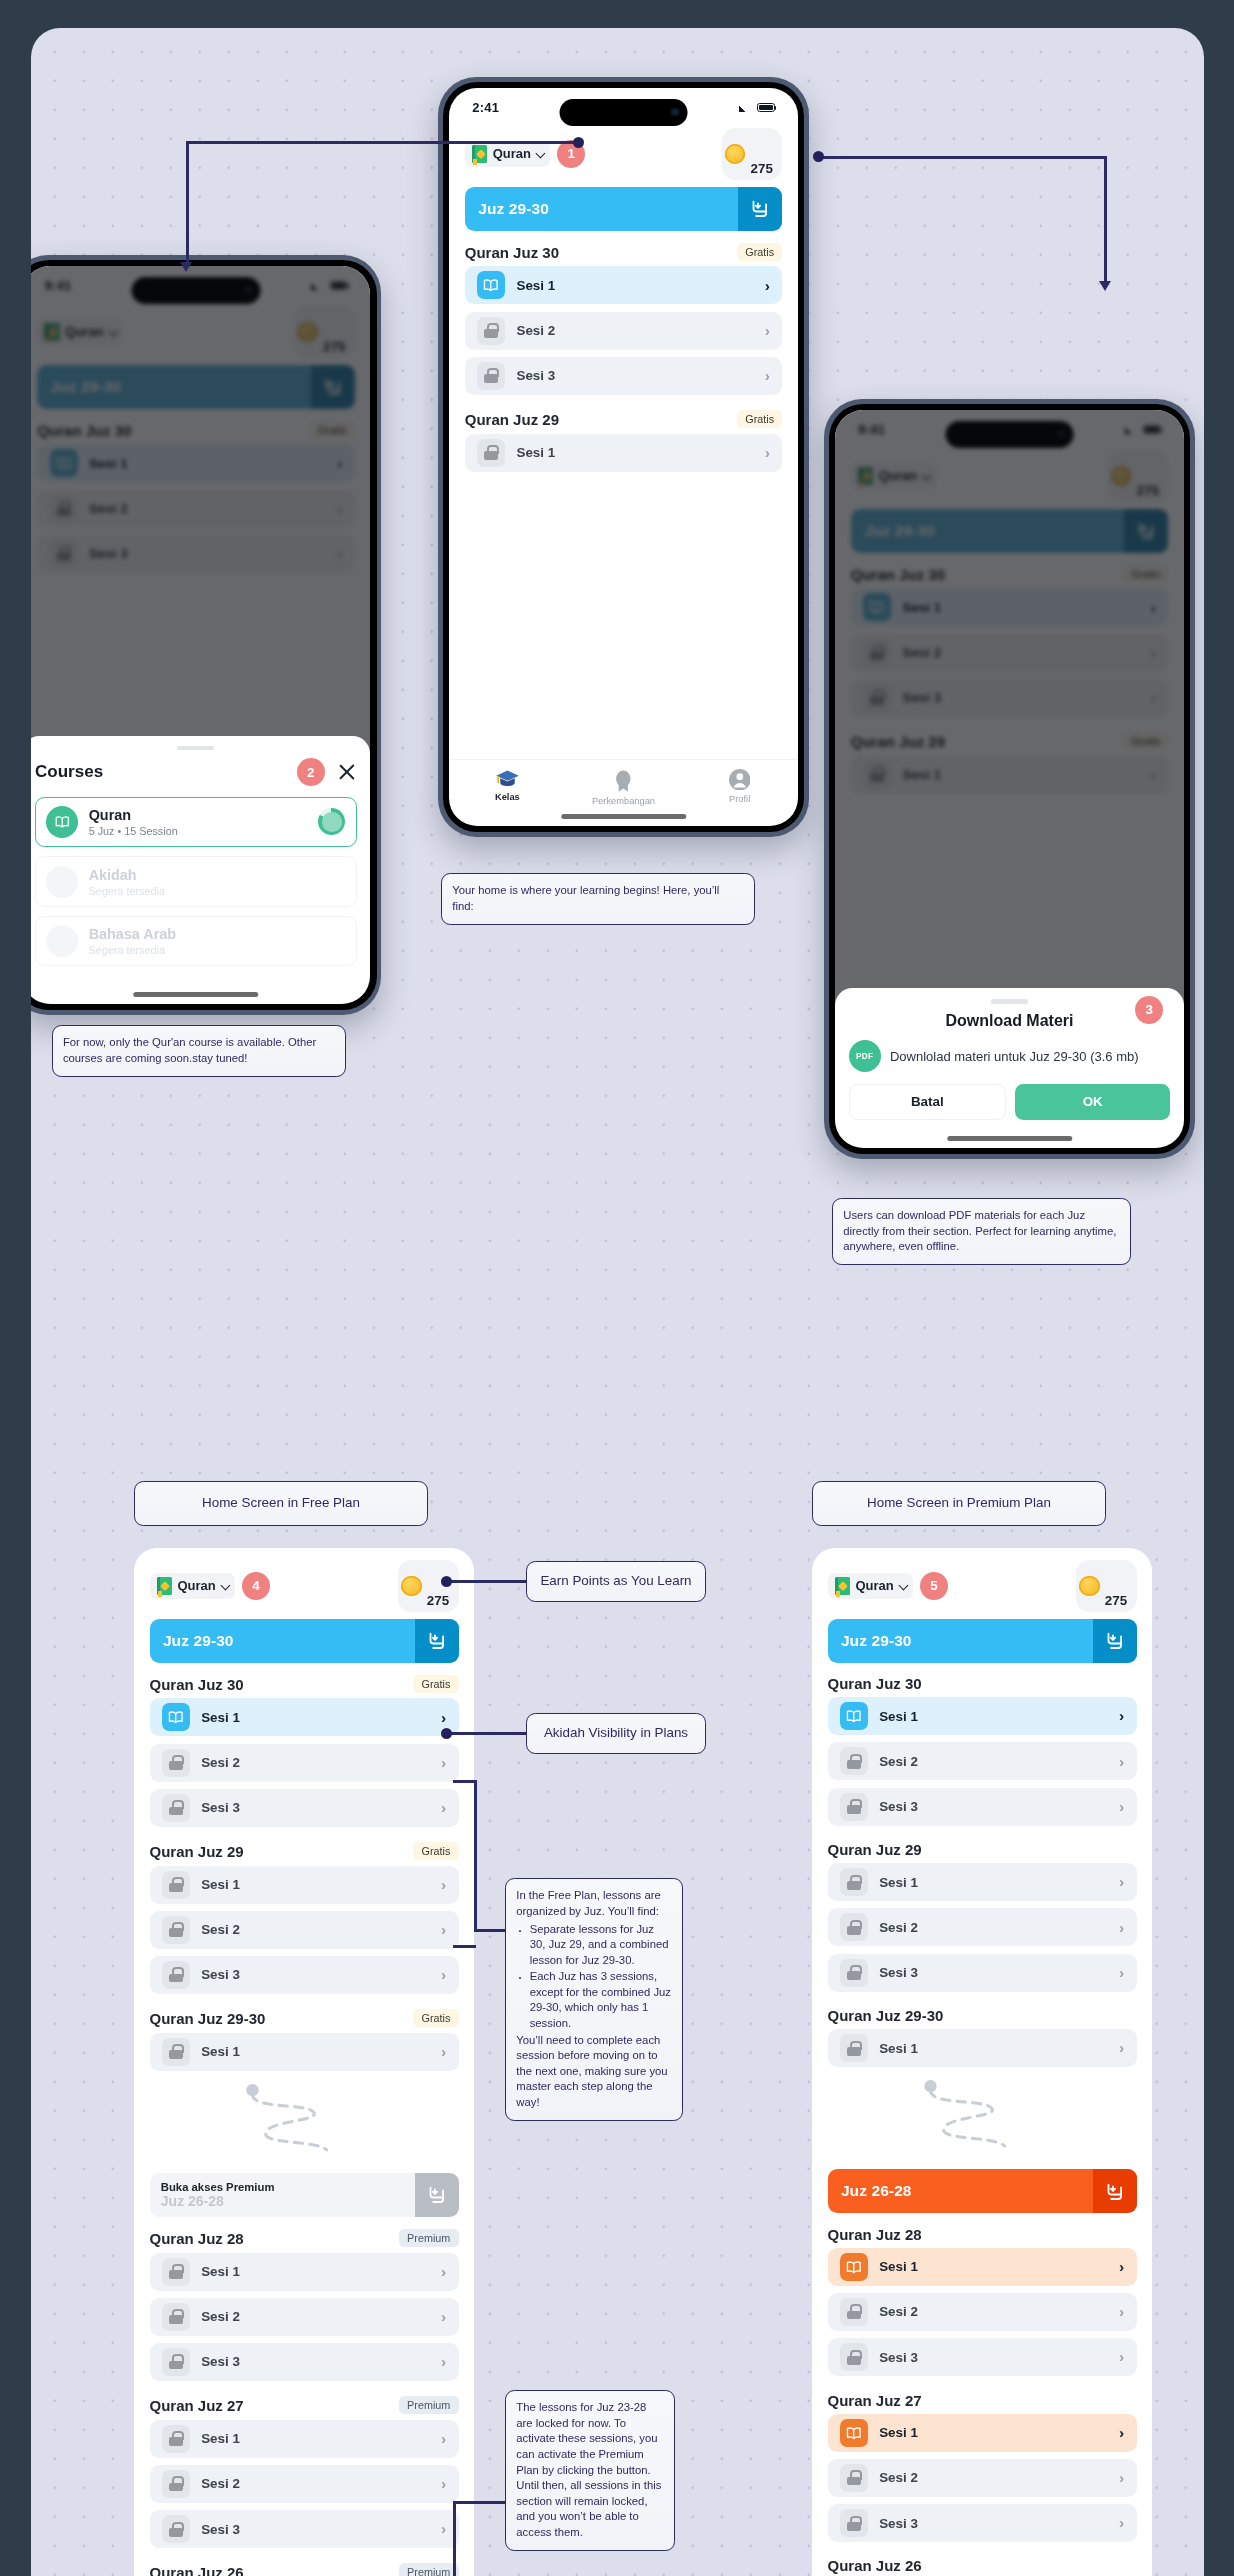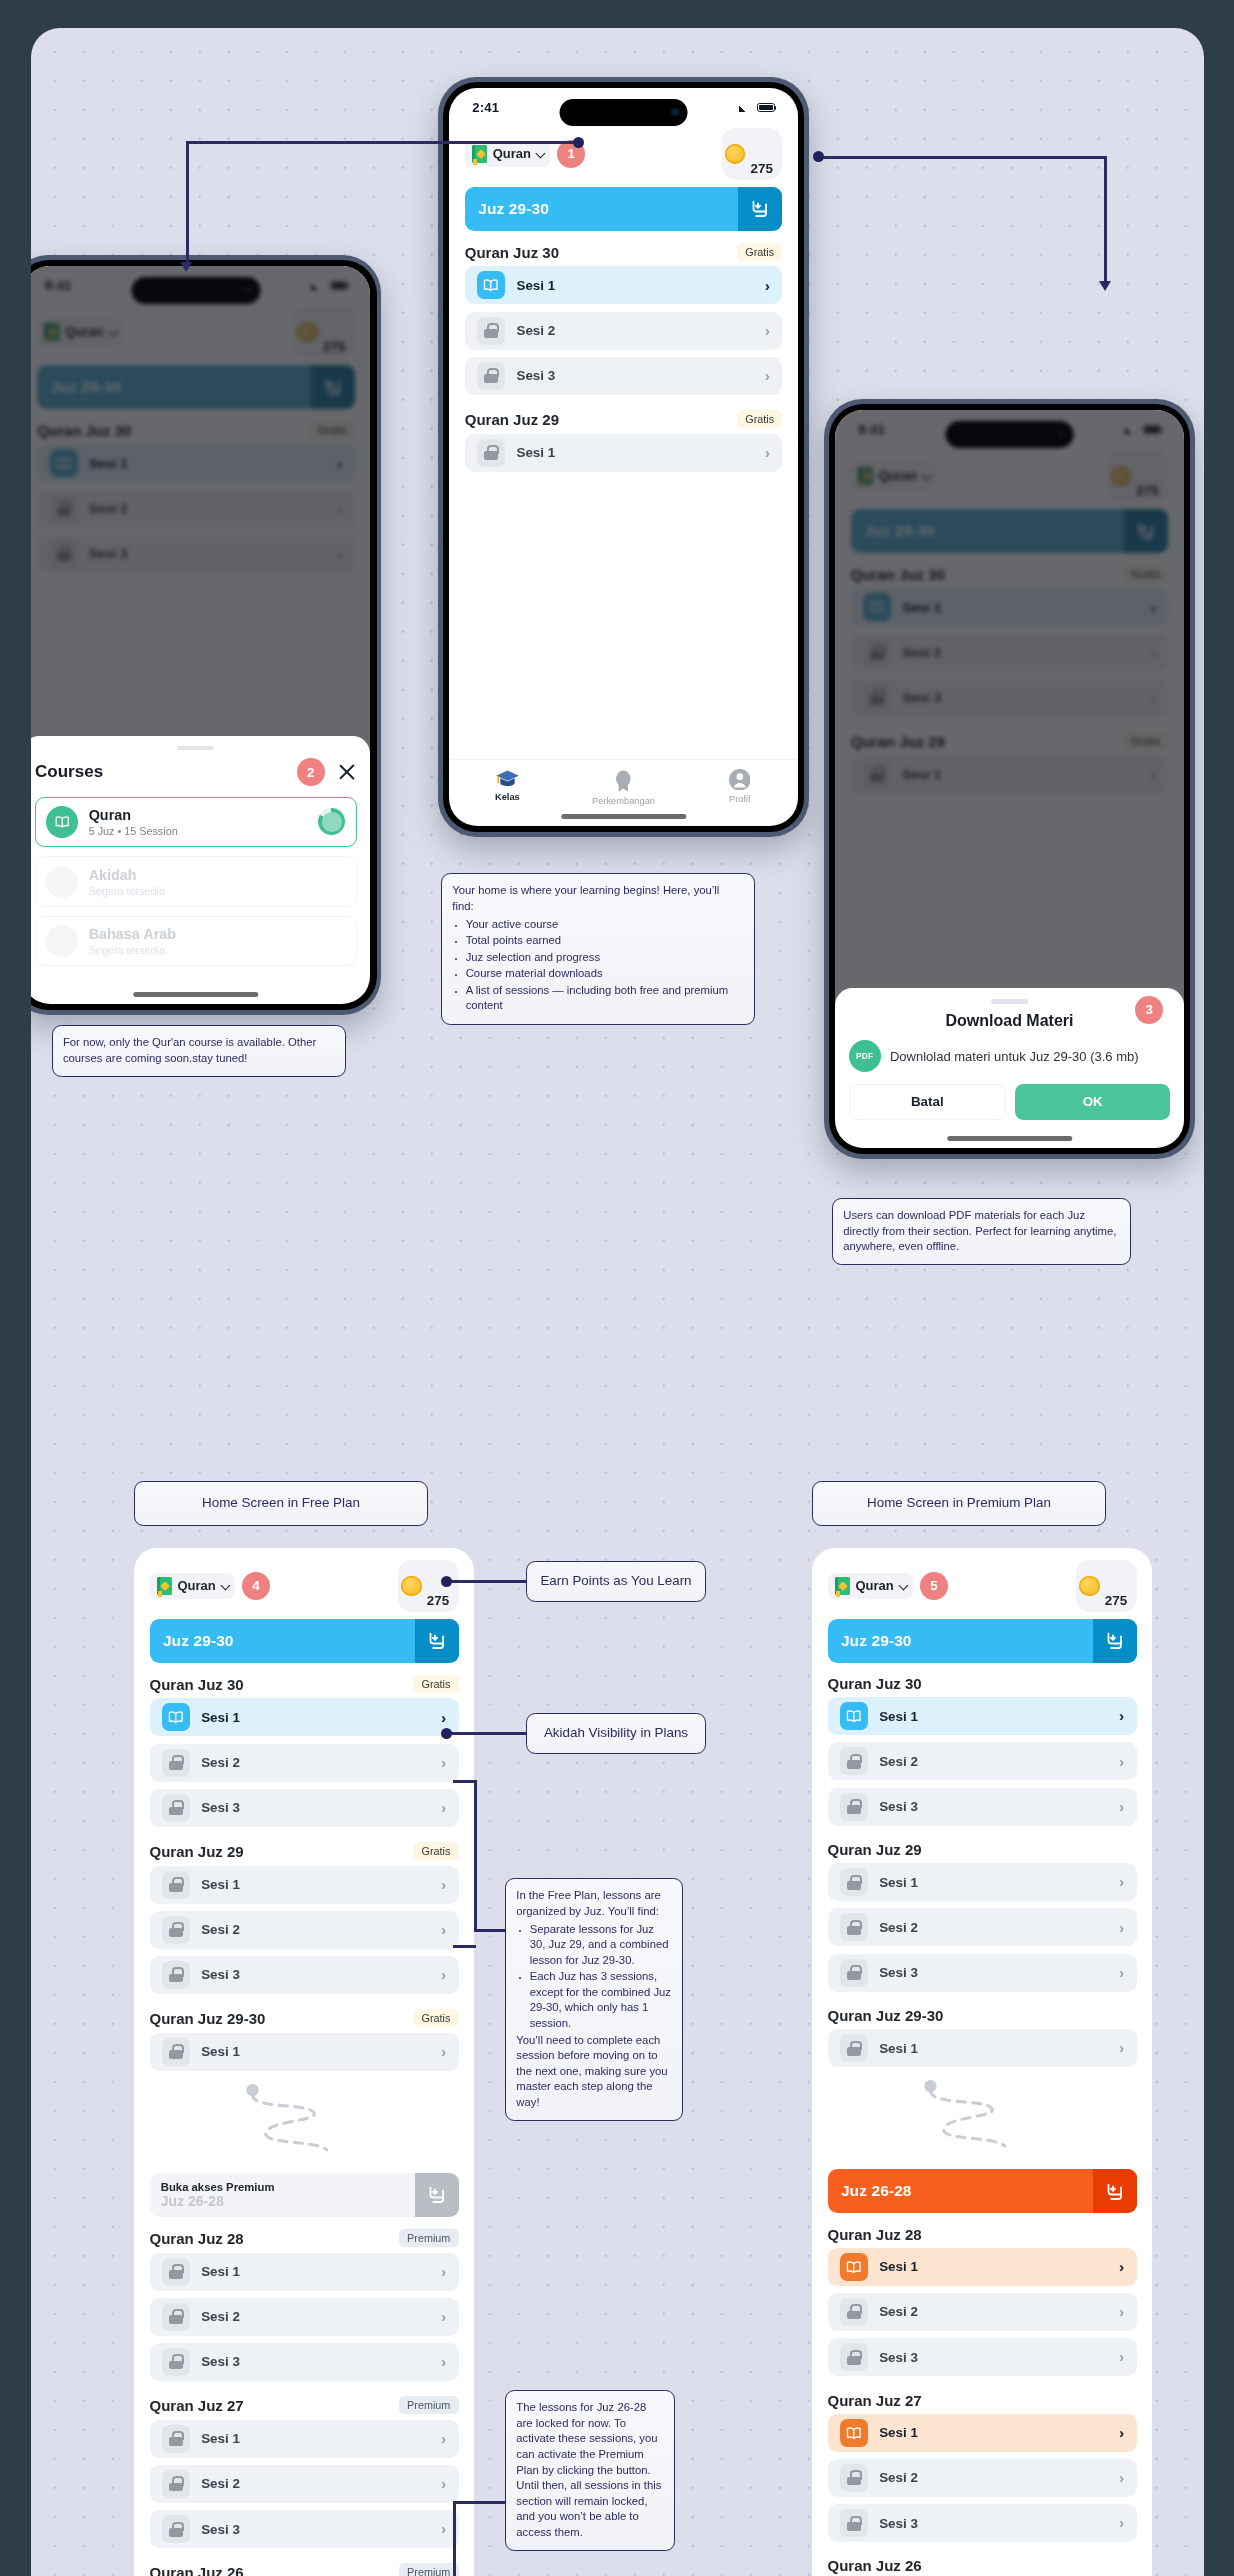--- a/index.html
+++ b/index.html
@@ -546,27 +546,20 @@
           </div>
           <div class="homebar"></div>
         </div>
         <div class="red-badge" style="position:absolute;right:20.6px;bottom:124px;z-index:60;">3</div>
       </div>
     </div>
   </div>
 
   <div class="note" style="left:410px;top:845px;width:314px;">
     <div>Your home is where your learning begins! Here, you’ll find:</div>
-    <ul>
-      <li>Your active course</li>
-      <li>Total points earned</li>
-      <li>Juz selection and progress</li>
-      <li>Course material downloads</li>
-      <li>A list of sessions — including both free and premium content</li>
-    </ul>
   </div>
 
   <div class="note" style="left:20.6px;top:997px;width:294px;">For now, only the Qur'an course is available. Other courses are coming soon.stay tuned!</div>
 
   <div class="note center" style="left:103px;top:1453px;width:294px;height:45px;">Home Screen in Free Plan</div>
 
   <div class="note" style="left:801px;top:1170px;width:299px;">Users can download PDF materials for each Juz directly from their section. Perfect for learning anytime, anywhere, even offline.</div>
   <div class="note center" style="left:781px;top:1453px;width:294px;height:45px;">Home Screen in Premium Plan</div>
 
   <div style="position:absolute;left:103px;top:1520px;width:340px;height:2210px;background:#fff;border-radius:23px;overflow:hidden;display:flex;flex-direction:column;">
@@ -944,18 +937,18 @@
       <li>Separate lessons for Juz 30, Juz 29, and a combined lesson for Juz 29-30.</li>
       <li>Each Juz has 3 sessions, except for the combined Juz 29-30, which only has 1 session.</li>
     </ul>
     <div>You’ll need to complete each session before moving on to the next one, making sure you master each step along the way!</div>
   </div>
   <div class="conn" style="left:443px;top:1901px;width:32px;height:2.6px;"></div>
   <div class="conn" style="left:443px;top:1752px;width:2.6px;height:152px;"></div>
   <div class="conn" style="left:422px;top:1752px;width:23px;height:2.6px;"></div>
   <div class="conn" style="left:422px;top:1917px;width:23px;height:2.6px;"></div>
 
-  <div class="note" style="left:474px;top:2362px;width:170px;">The lessons for Juz 26-28 are locked for now. To activate these sessions, you can activate the Premium Plan by clicking the button. Until then, all sessions in this section will remain locked, and you won’t be able to access them.</div>
+  <div class="note" style="left:474px;top:2362px;width:170px;">The lessons for Juz 23-28 are locked for now. To activate these sessions, you can activate the Premium Plan by clicking the button. Until then, all sessions in this section will remain locked, and you won’t be able to access them.</div>
   <div class="conn" style="left:422px;top:2473px;width:54px;height:2.6px;"></div>
   <div class="conn" style="left:422px;top:2473px;width:2.6px;height:111px;"></div>
 
 </div>
 
 
 </body></html>

